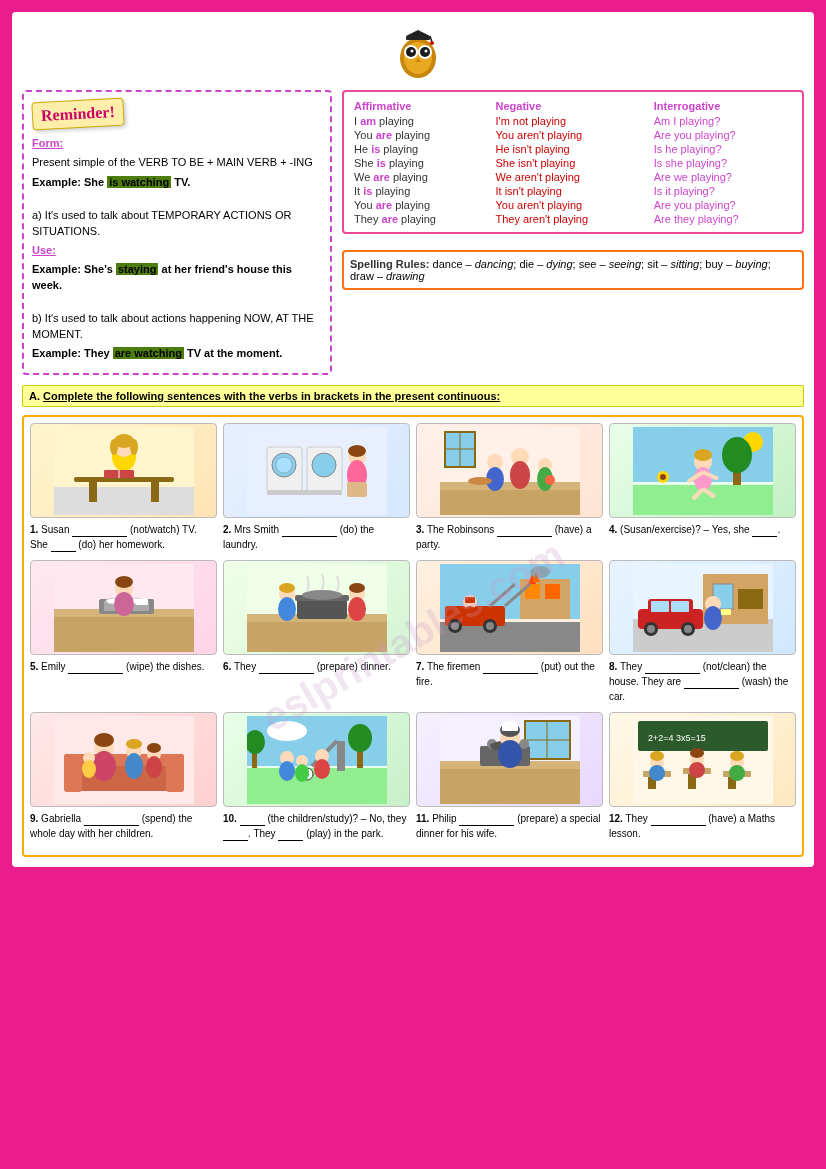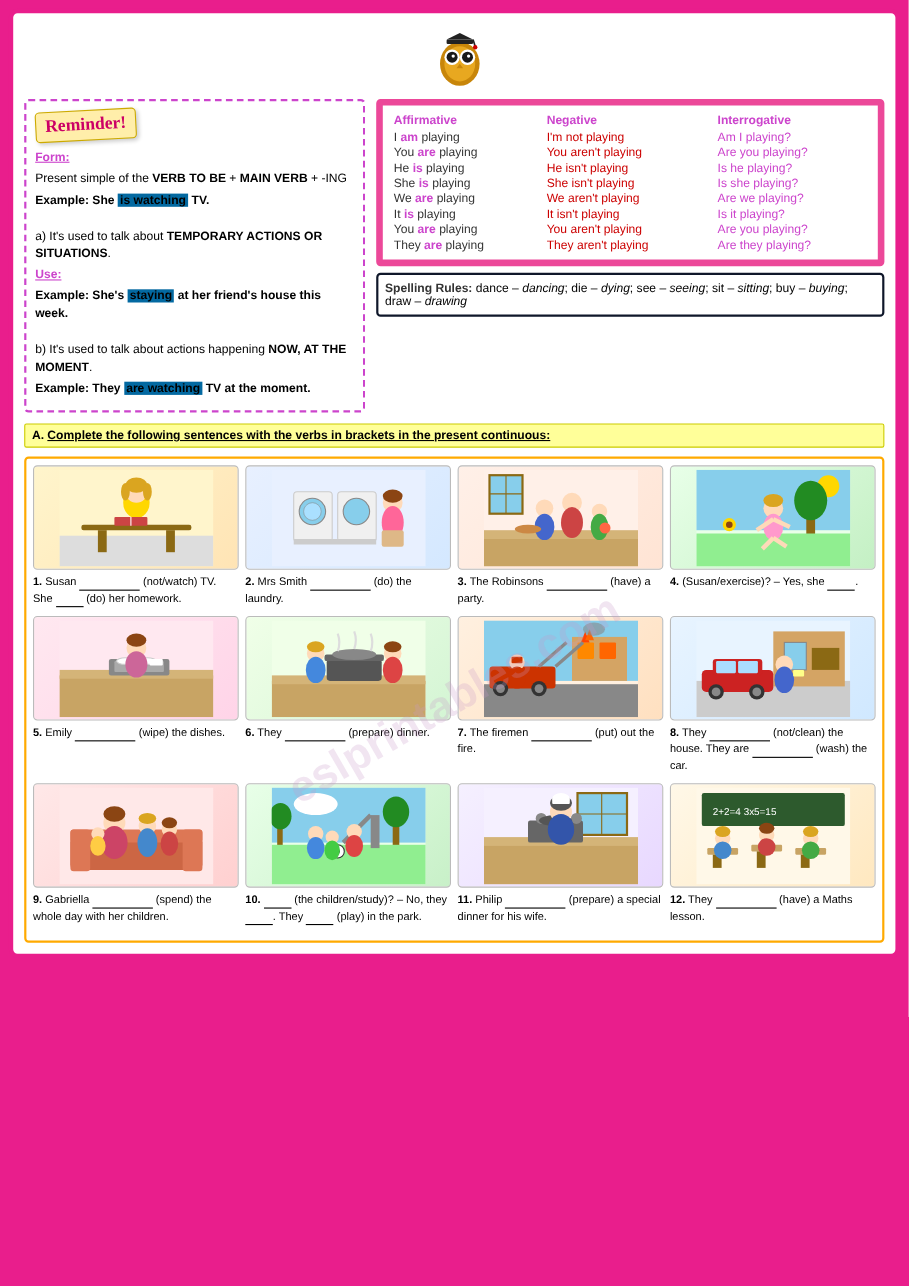--- a/index.html
+++ b/index.html
@@ -70,58 +70,58 @@
       font-weight: bold;
       text-decoration: underline;
       color: #cc44cc;
       font-size: 11px;
     }
     .reminder-box p {
       margin: 2px 0 4px 0;
       line-height: 1.4;
     }
     .reminder-box .highlight-yellow {
-      background: #0369a1;
+      background: #4d7c0f;
       padding: 0 2px;
     }
     .reminder-box .example-line {
       font-weight: bold;
       font-size: 11px;
     }
-    .uppercase { text-transform: uppercase; font-weight: bold; }
+    .uppercase { text-transform: uppercase; font-weight: normal; }
     
     .conj-area {
       flex: 1;
     }
     .conj-table-wrapper {
-      border: 6px solid #ec4899;
+      border: 2px solid #ec4899;
       border-radius: 4px;
       padding: 6px;
-      margin-bottom: 6px;
+      margin-bottom: 16px;
     }
     .conj-table {
       width: 100%;
       border-collapse: collapse;
       font-size: 11px;
     }
     .conj-table th {
       color: #cc44cc;
       font-weight: bold;
       text-align: left;
       padding: 2px 4px;
       font-size: 11px;
     }
     .conj-table td {
       padding: 1px 4px;
     }
     .col-aff { color: #333; }
     .col-neg { color: #cc0000; }
     .col-int { color: #cc44cc; }
     .spelling-box {
-      border: 2px solid #0f172a;
+      border: 2px solid #f97316;
       border-radius: 4px;
       padding: 6px;
       font-size: 11px;
     }
     .spelling-box .label { font-weight: bold; color: #333; }
     
     .exercise-header {
       background: #ffff99;
       border: 1px solid #cccc00;
       padding: 4px 6px;

